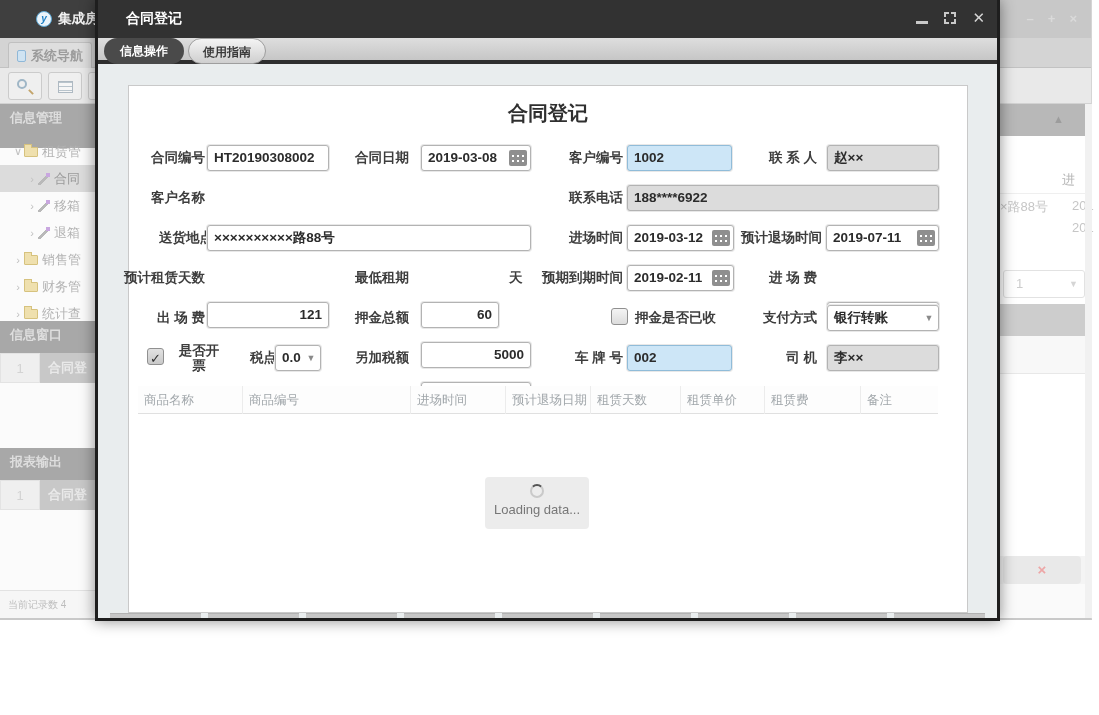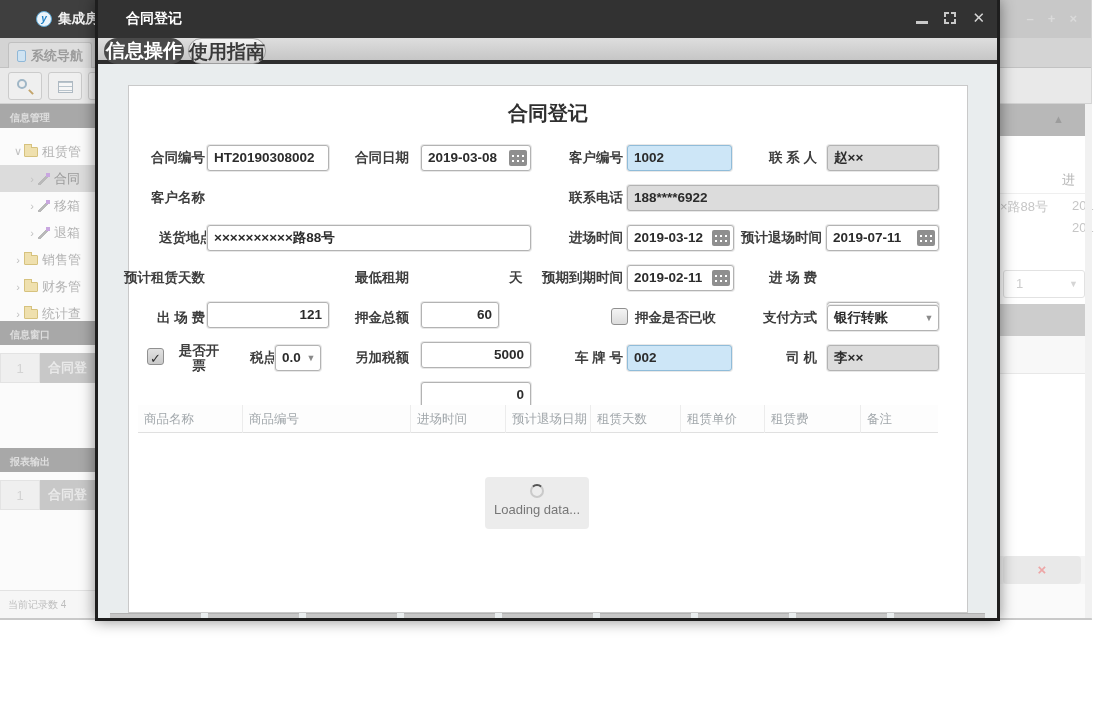--- a/index.html
+++ b/index.html
@@ -24,22 +24,22 @@
   .navtab .tl { color:#9b9b9b; font-size:13px; font-weight:600; white-space:nowrap; }
   .bg-toolbar { position:absolute; left:0; top:68px; right:0; height:36px; background:#e9e9e9; border-bottom:1px solid #d2d2d2; }
   .tbtn { position:absolute; top:4px; width:34px; height:28px; background:#efefef; border:1px solid #cbcbcb; border-radius:3px; }
   .mag { position:absolute; left:8px; top:6px; width:10px; height:10px; border:2px solid #9fb6c6; border-radius:50%; }
   .mag::after { content:""; position:absolute; left:9px; top:10px; width:6px; height:2px; background:#c3a46a; transform:rotate(45deg); }
   .tblico { position:absolute; left:9px; top:8px; width:15px; height:12px; border:1px solid #aeb9c2;
     background:linear-gradient(#b9c4cc 1px, #f6f6f6 1px); background-size:100% 4px; }
 
   
   .sidebar { position:absolute; left:0; top:104px; width:96px; bottom:2px; background:#fbfbfb; border-right:1px solid #e0e0e0; }
-  .sechead { position:absolute; left:0; right:0; height:24px; background:#a8a8a8; color:#dedede;
-    font-size:10px; font-weight:700; line-height:28px; padding-left:10px; white-space:nowrap; overflow:hidden; }
+  .sechead { position:absolute; left:0; right:0; height:44px; background:#a8a8a8; color:#dedede;
+    font-size:13px; font-weight:700; line-height:28px; padding-left:10px; white-space:nowrap; overflow:hidden; }
   .tree { position:absolute; left:0; top:34px; right:0; }
   .titem { position:relative; height:27px; display:flex; align-items:center; white-space:nowrap; overflow:hidden; }
   .titem.selrow { background:#dcdcdc; }
   .titem .tarrow { color:#c0c0c0; font-size:11px; width:12px; text-align:center; flex:none; }
   .l0 { padding-left:12px; } .l1 { padding-left:26px; }
   .folder { flex:none; width:14px; height:10px; background:#efe0ae; border:1px solid #d6c27e; border-radius:1px; position:relative; margin-right:4px; }
   .folder::before { content:""; position:absolute; left:-1px; top:-4px; width:6px; height:3px; background:#efe0ae; border:1px solid #d6c27e; border-bottom:none; }
   .toolico { flex:none; width:12px; height:12px; margin-right:4px; position:relative;
     background:linear-gradient(135deg, transparent 42%, #b9b9b9 42% 62%, transparent 62%); }
   .toolico::after { content:""; position:absolute; right:0; top:0; width:4px; height:4px; background:#c9a7e0; }
@@ -78,21 +78,21 @@
   .m-titlebar { position:absolute; left:0; top:0; right:0; height:38px; background:#323232; }
   .m-title { position:absolute; left:28px; top:10px; color:#fff; font-size:14px; font-weight:700; }
   .m-controls { position:absolute; right:12px; top:11px; display:flex; gap:16px; align-items:center; }
   .mc-min { width:12px; height:3px; background:#c9c9c9; margin-top:8px; }
   .mc-max { position:relative; width:12px; height:12px; border:2px solid #c9c9c9; }
   .mc-max::before { content:""; position:absolute; left:-3px; right:-3px; top:3px; bottom:3px; background:#323232; }
   .mc-max::after { content:""; position:absolute; top:-3px; bottom:-3px; left:3px; right:3px; background:#323232; }
   .mc-close { color:#d6d6d6; font-size:15px; font-weight:700; line-height:14px; }
   .m-tabstrip { position:absolute; left:0; top:38px; right:0; height:26px;
     background:linear-gradient(#dedede,#c6c6c6); border-bottom:4px solid #2e2e2e; }
-  .mtab { position:absolute; top:0; height:26px; line-height:26px; text-align:center; font-size:19px; font-weight:700;border-radius:13px; }
+  .mtab { position:absolute; top:0; height:26px; line-height:26px; text-align:center; font-size:12px; font-weight:700;border-radius:13px; }
   .mtab.active { left:6px; width:80px; background:#4a4a4a; color:#fff; }
   .mtab.inactive { left:90px; width:78px; background:linear-gradient(#f4f4f4,#cfcfcf); color:#3a3a3a; border:1px solid #9e9e9e; }
   .panel { position:absolute; left:30px; top:85px; width:840px; height:528px; background:#fff; border:1px solid #c9c9c9; }
   .heading { position:absolute; left:0; right:0; top:14px; text-align:center; font-size:20px; font-weight:700; color:#2f2f2f; }
 
   .frow { position:absolute; left:0; right:0; height:28px; }
   .lab { position:absolute; top:50%; transform:translateY(-50%); text-align:right; font-size:13.5px;
     font-weight:600; color:#3d3d3d; white-space:nowrap; }
   .lab.wrap { white-space:normal; text-align:center; line-height:15px; transform:none; top:-1px; }
   .lab.big { font-weight:700; }
@@ -110,21 +110,21 @@
     box-shadow:5px 0 #fff, 10px 0 #fff, 0 5px #fff, 5px 5px #fff, 10px 5px #fff; }
   .selbox { display:flex; align-items:center; padding:0; }
   .seltext { flex:1; padding:0 4px 0 6px; overflow:hidden; }
   .selarrow { flex:none; width:18px; text-align:center; color:#8a8a8a; font-size:9px; }
   .cb { position:absolute; top:4px; width:17px; height:17px; border:1px solid #909090; border-radius:3px;
     background:linear-gradient(#f4f4f4,#dcdcdc); text-align:center; }
   .cb.checked { background:linear-gradient(#e2e2e2,#c9c9c9); }
   .cb i { font-style:normal; font-size:13px; font-weight:700; color:#2f2f2f; line-height:16px; }
   .unit { position:absolute; top:50%; transform:translateY(-50%); font-size:13.5px; font-weight:600; color:#3d3d3d; }
 
-  .thead { position:absolute; left:9px; top:300px; width:800px; height:28px; background:#fdfdfd; border-bottom:1px solid #e0e0e0; display:flex;margin-top:19px; }
+  .thead { position:absolute; left:9px; top:300px; width:800px; height:28px; background:#fdfdfd; border-bottom:1px solid #e0e0e0; display:flex; }
   .th { height:28px; line-height:28px; padding-left:6px; color:#a0a6aa; font-size:12.5px; border-right:1px solid #ececec; overflow:hidden; white-space:nowrap; }
   .th:last-child { border-right:none; }
   .loadbox { position:absolute; left:356px; top:391px; width:104px; height:52px; background:#ececec; border-radius:4px; text-align:center; padding-top:7px; }
   .spin { width:14px; height:14px; border:2px solid #c9c9c9; border-top-color:#555; border-radius:50%; margin:0 auto 4px; animation:rot 1s linear infinite; }
   @keyframes rot { to { transform:rotate(360deg); } }
   .loadtext { color:#777; font-size:13px; }
   .segrow { position:absolute; left:12px; right:12px; bottom:0; height:5px; display:flex; gap:7px; }
   .seg { flex:1; background:#c6c6c6; border-top:1px solid #b2b2b2; }
 </style>
 </head>

